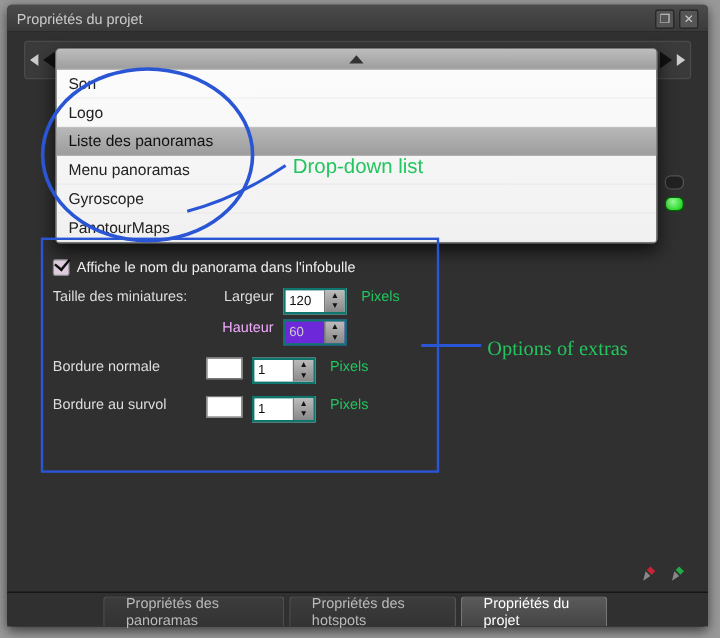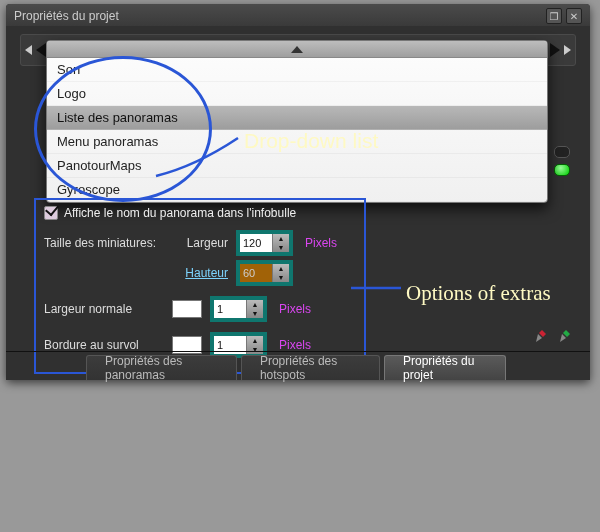--- a/index.html
+++ b/index.html
@@ -12,21 +12,21 @@
     width: 600px;
     height: 532px;
     overflow: hidden;
     position: relative;
   }
   .window {
     position: absolute;
     left: 6px;
     top: 4px;
     width: 584px;
-    height: 376px;
+    height: 518px;
     background: #2b2b2b;
     border-radius: 4px;
     box-shadow: 0 3px 10px rgba(0,0,0,0.6);
   }
   .titlebar {
     height: 20px;
     background: linear-gradient(#4b4b4b,#3a3a3a);
     color: #ccc;
     font-size: 12px;
     padding: 2px 8px 0 8px;
@@ -121,87 +121,87 @@
   }
   .ind { width: 14px; height: 10px; border-radius: 5px; background: #222; border:1px solid #555;}
   .ind.on { background: radial-gradient(circle at 40% 30%, #9f9, #0c0); border-color:#060;}
 
   
   .options {
     position: absolute;
     left: 28px; top: 172px;
     width: 312px; height: 160px;
     border: 2px solid #2a56d6;
-    padding: 6px 8px;
+    padding: 16px 8px;
   }
   .chk-row {
     display: flex; align-items: center; gap: 6px;
     color: #eee; font-size: 12px;
     margin-bottom: 2px;
   }
   .chk {
     width: 12px; height: 12px;
     background: #dcd; border:1px solid #888; border-radius:2px;
     position: relative;
   }
   .chk::after {
     content:""; position:absolute; left:1px; top:-2px;
     width:10px; height:6px;
     border-left:2px solid #111; border-bottom:2px solid #111;
     transform: rotate(-50deg);
   }
   .thumb-row, .p-row {
-    display: flex; align-items: center; gap: 8px;
+    display: flex; align-items: flex-start; gap: 8px;
     color: #ddd; font-size: 12px;
     margin-top: 10px;
   }
   .label-col { width: 120px; }
   .sub-lbl { width: 56px; text-align: right; }
-  .sub-lbl.dim { color: #7dd3fc; text-decoration: underline; }
+  .sub-lbl.dim { color: #f0abfc; }
   .stepper {
     display: flex; align-items: center;
     height: 18px;
-    border: 4px solid #0f766e;
+    border: 2px solid #0f766e;
     background: #fff; color: #111;
   }
-  .stepper.dark { background:#a16207; color:#ccc; }
+  .stepper.dark { background:#6d28d9; color:#ccc; }
   .stepper input {
     border: none; width: 26px; height: 16px;
     font-size: 11px; padding: 0 3px;
     background: transparent; color: inherit;
     outline: none;
   }
   .stepbtns {
     width: 16px; height: 18px;
     display: flex; flex-direction: column;
     border-left: 1px solid #777;
     background: linear-gradient(#bbb,#888);
   }
   .stepbtns span {
     flex:1; display:flex; align-items:center; justify-content:center;
     font-size: 7px; color:#111;
   }
-  .unit { color:#d946ef; margin-left:4px;}
+  .unit { color:#22c55e; margin-left:4px;}
   .swatch {
     width: 28px; height: 16px; background:#fff; border:1px solid #777;
   }
 
   
   .ann-ellipse {
     position: absolute;
     left: 28px; top: 30px;
     width: 172px; height: 140px;
     border: 3px solid #2a56d6;
     border-radius: 50%;
     pointer-events: none;
   }
   .ann-text {
     position: absolute;
-    color: #fef9c3;
-    font-size: 21px;
+    color: #22c55e;
+    font-size: 17px;
     font-weight: 300;
     font-family: "Segoe UI", Arial, sans-serif;
     pointer-events: none;
     white-space: nowrap;
   }
   .svg-overlay {
     position: absolute; left:0; top:0; width:100%; height:100%;
     pointer-events:none;
   }
 
@@ -275,22 +275,22 @@
 
     <div class="dropdown">
       <div class="dd-top">
         <span class="tri"></span>
       </div>
       <div class="dd-list" id="dd-list">
           <div class="dd-item">Son</div>
           <div class="dd-item">Logo</div>
           <div class="dd-item hover">Liste des panoramas</div>
           <div class="dd-item">Menu panoramas</div>
+          <div class="dd-item">Gyroscope</div>
           <div class="dd-item">PanotourMaps</div>
-          <div class="dd-item">Gyroscope</div>
         </div>
     </div>
 
     <div class="options">
       <div class="chk-row">
         <span class="chk"></span>
         <span>Affiche le nom du panorama dans l'infobulle</span>
       </div>
 
       <div class="thumb-row">
@@ -311,21 +311,21 @@
         <span class="stepper dark">
           <input disabled="" value="60" style="">
           <span class="stepbtns">
               <span>▲</span>
               <span>▼</span>
             </span>
         </span>
       </div>
 
       <div class="p-row">
-        <span class="label-col">Largeur normale</span>
+        <span class="label-col">Bordure normale</span>
         <span class="swatch"></span>
         <span class="stepper">
           <input value="1" style="">
           <span class="stepbtns">
               <span>▲</span>
               <span>▼</span>
             </span>
         </span>
         <span class="unit">Pixels</span>
       </div>

